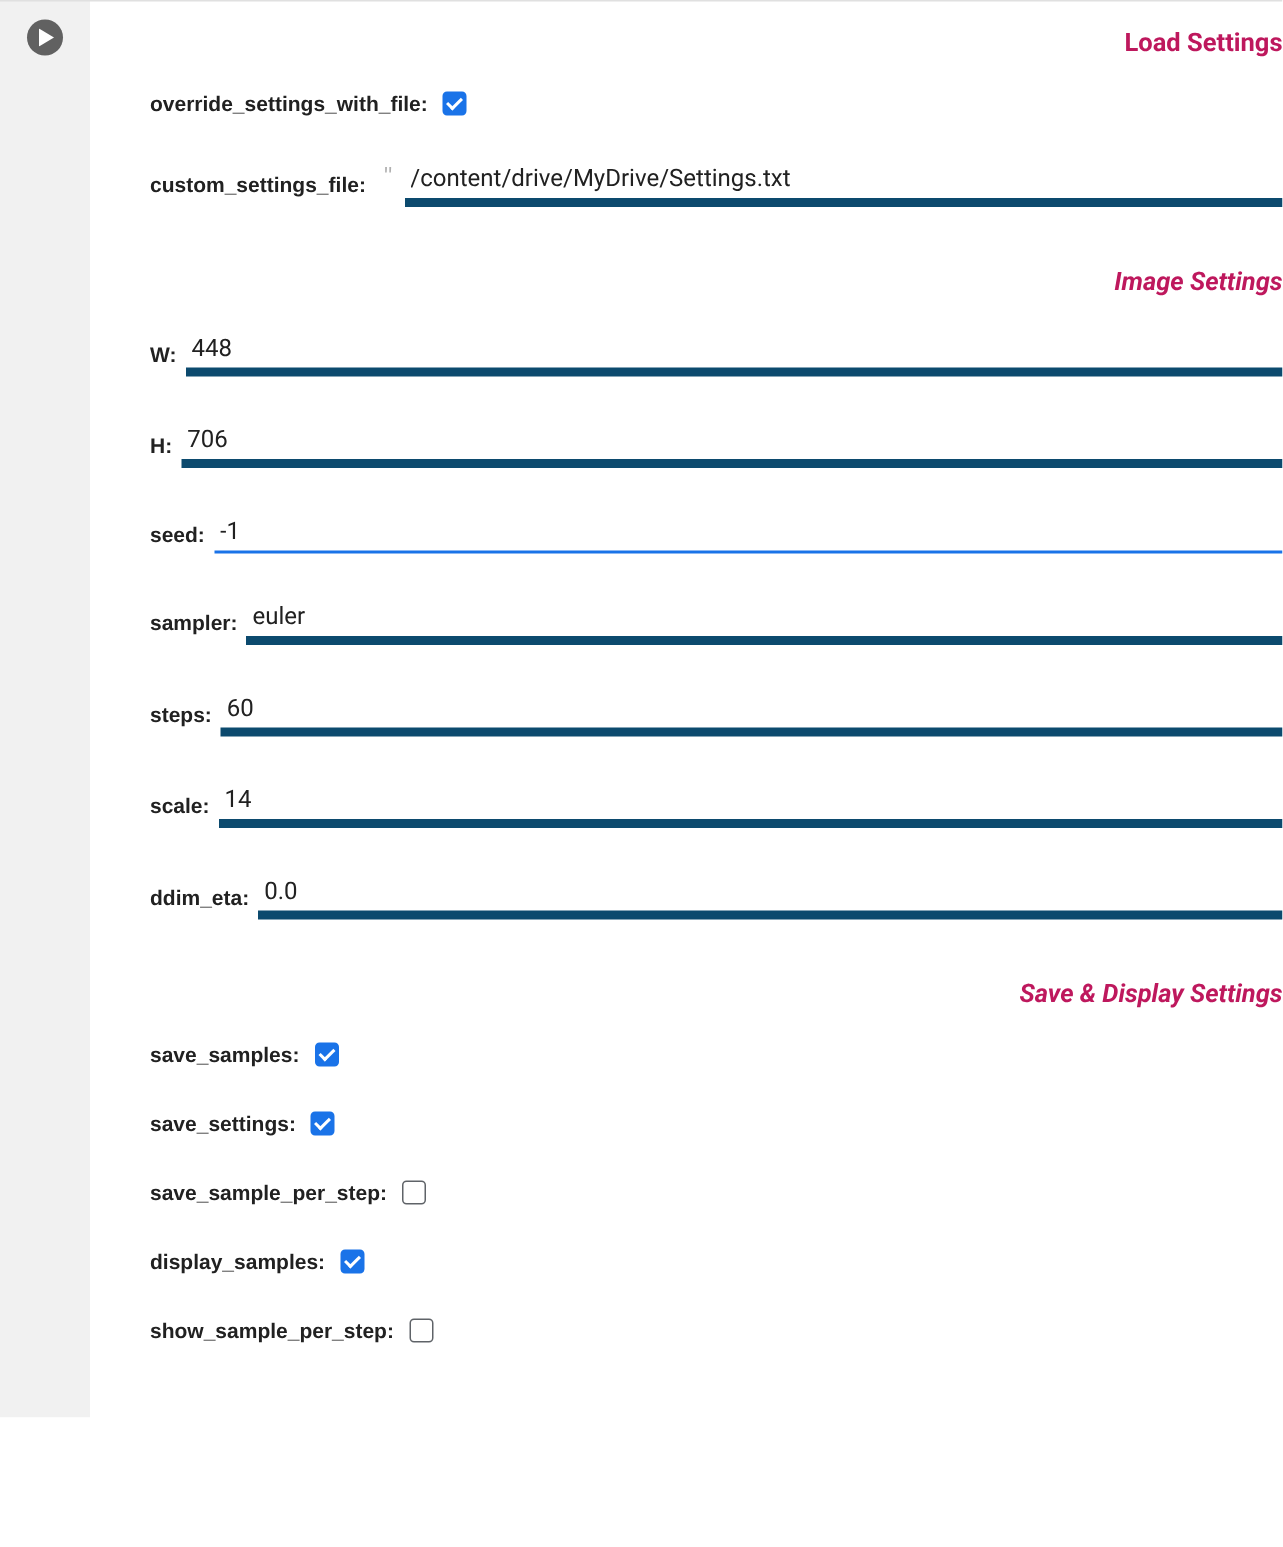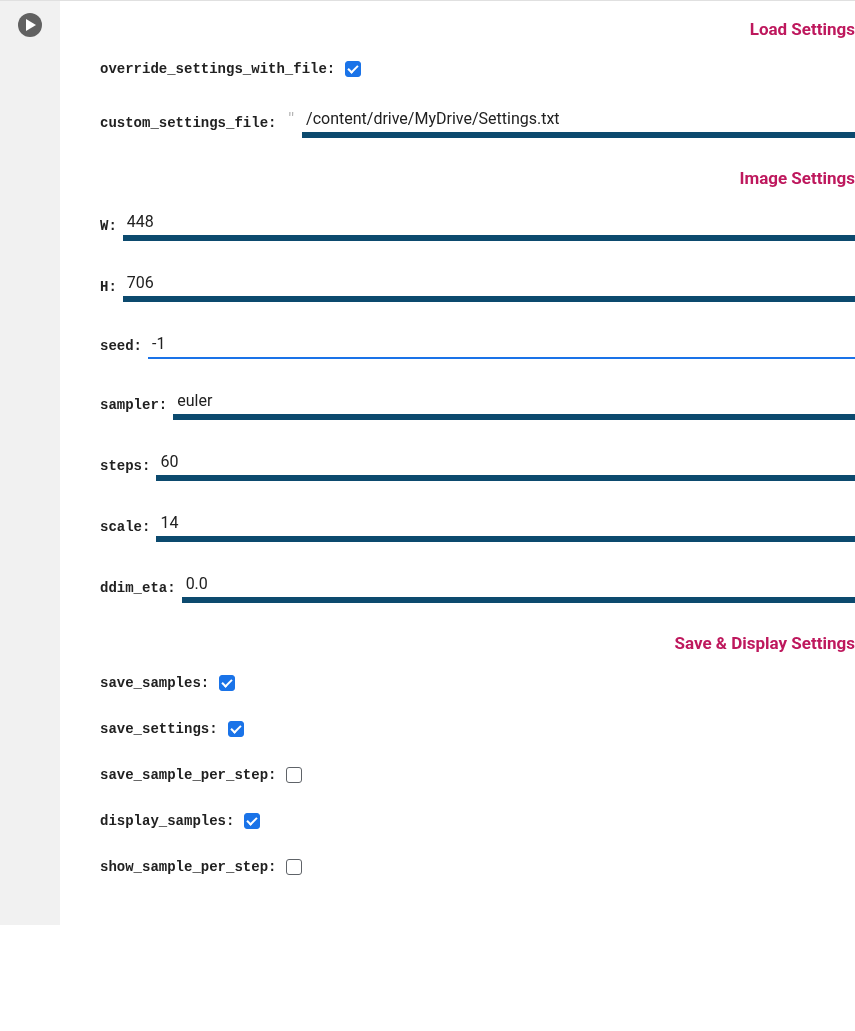--- a/index.html
+++ b/index.html
@@ -51,31 +51,32 @@
       color: #be185d;
       margin-bottom: 22px;
       margin-top: 4px;
       font-family: -apple-system, BlinkMacSystemFont, "Segoe UI", Roboto, sans-serif;
       text-align: right;
     }
     .section-heading.first {
       margin-top: 2px;
     }
     .section-heading:not(.first) {
-      margin-top: 30px;
+      margin-top: 40px;
+      font-style: italic;
     }
     .row {
       display: flex;
       align-items: center;
       padding-left: 20px;
       margin-bottom: 30px;
       gap: 6px;
     }
     .row-label {
-      font-family: Liberation Mono, monospace;
+      font-family: Liberation Sans, sans-serif;
       font-weight: 700;
       font-size: 14px;
       color: #212121;
       white-space: nowrap;
     }
     .quote {
       font-family: "Roboto Mono", monospace;
       color: #b0b0b0;
       font-size: 16px;
       margin-left: 4px;

